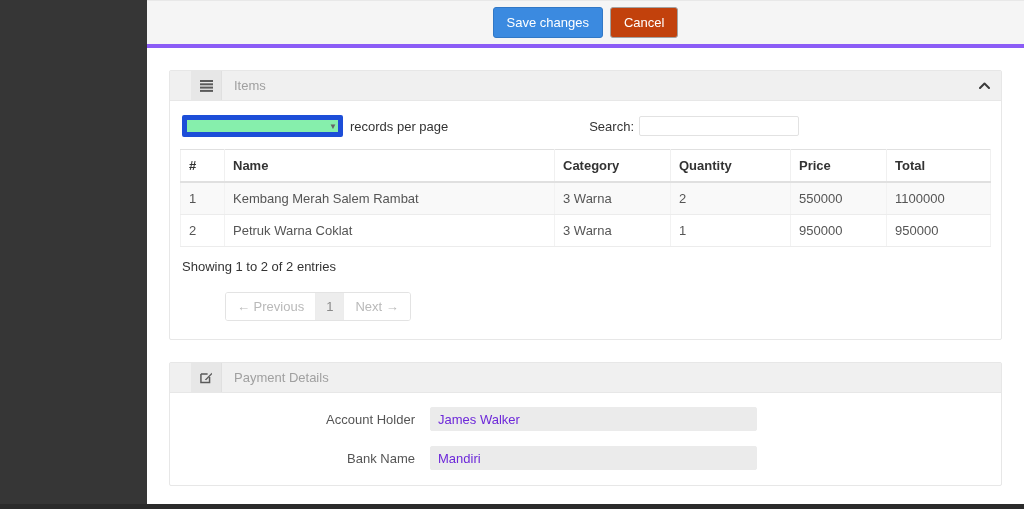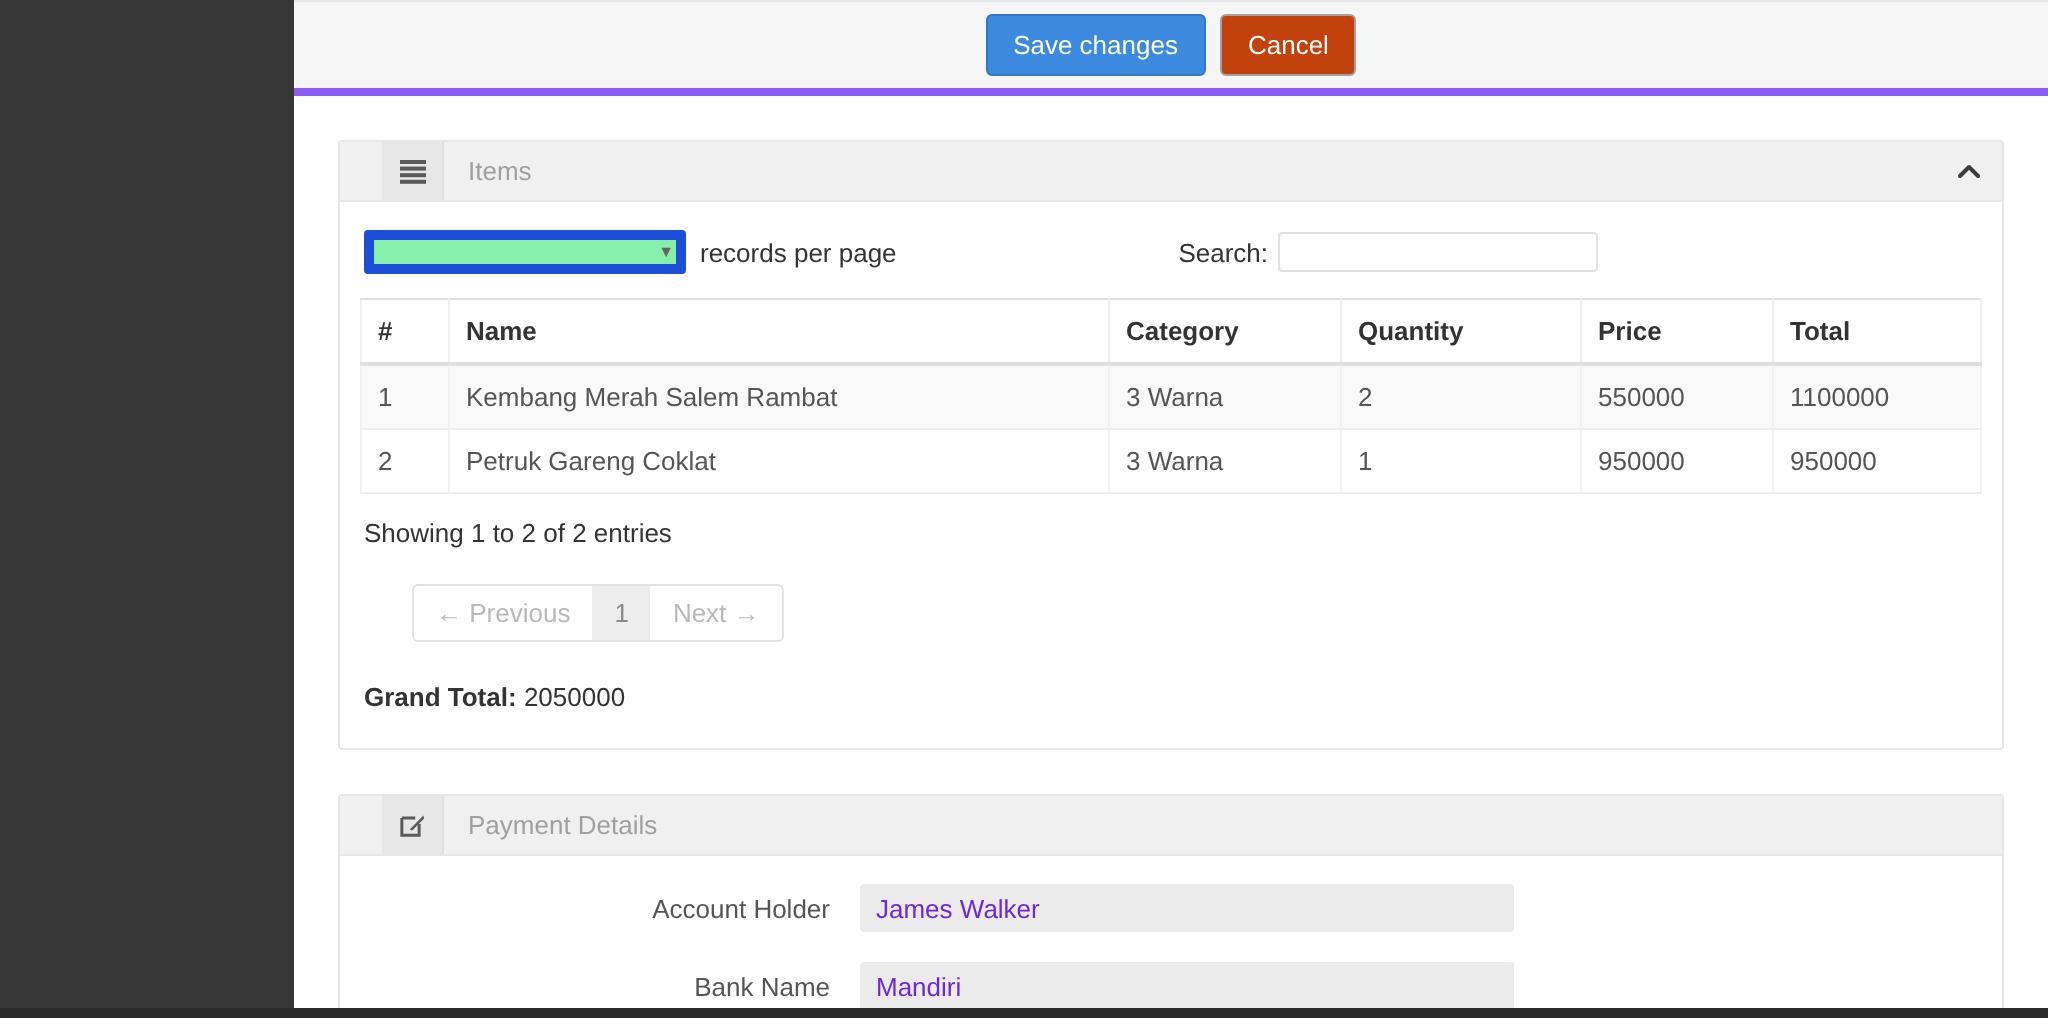--- a/index.html
+++ b/index.html
@@ -237,20 +237,21 @@
     color: #333333;
   }
   .dt-paginate {
     padding: 18px 0 0 26px;
   }
   .pagination {
     display: inline-flex;
     border: 1px solid #e3e3e3;
     border-radius: 3px;
     overflow: hidden;
+    margin-left: 19px;
   }
   .page-item {
     padding: 6px 11px;
     font-size: 13px;
     color: #b9b9b9;
     background: #ffffff;
     border-right: 1px solid #ececec;
     cursor: default;
     user-select: none;
     white-space: nowrap;
@@ -374,43 +375,39 @@
               <tr class="odd">
                 <td>1</td>
                 <td>Kembang Merah Salem Rambat</td>
                 <td>3 Warna</td>
                 <td>2</td>
                 <td>550000</td>
                 <td>1100000</td>
               </tr>
               <tr class="even">
                 <td>2</td>
-                <td>Petruk Gareng Coklat</td>
+                <td>Petruk Warna Coklat</td>
                 <td>3 Warna</td>
                 <td>1</td>
                 <td>950000</td>
                 <td>950000</td>
               </tr>
             </tbody>
           </table>
 
           <div class="dt-info">Showing 1 to 2 of 2 entries</div>
 
           <div class="dt-paginate">
             <div class="pagination">
               <span class="page-item">← Previous</span>
               <span class="page-item active">1</span>
               <span class="page-item">Next →</span>
             </div>
           </div>
 
-          <div class="grand-total">
-            <b>Grand Total:</b>
-            <span>2050000</span>
-          </div>
 
         </div>
       </div>
 
       <div class="panel">
         <div class="panel-heading">
           <div class="panel-icon">
             <svg width="13" height="13" viewBox="0 0 14 14" aria-hidden="true">
               <path d="M1 3.2 h7.2 M1 3.2 v9.3 h9.3 v-6.1" stroke="#5a5a5a" stroke-width="1.6" fill="none"></path>
               <path d="M5.2 9.4 L12.6 1.9 L13 3.5 L6.6 9.9 Z" fill="#5a5a5a"></path>

